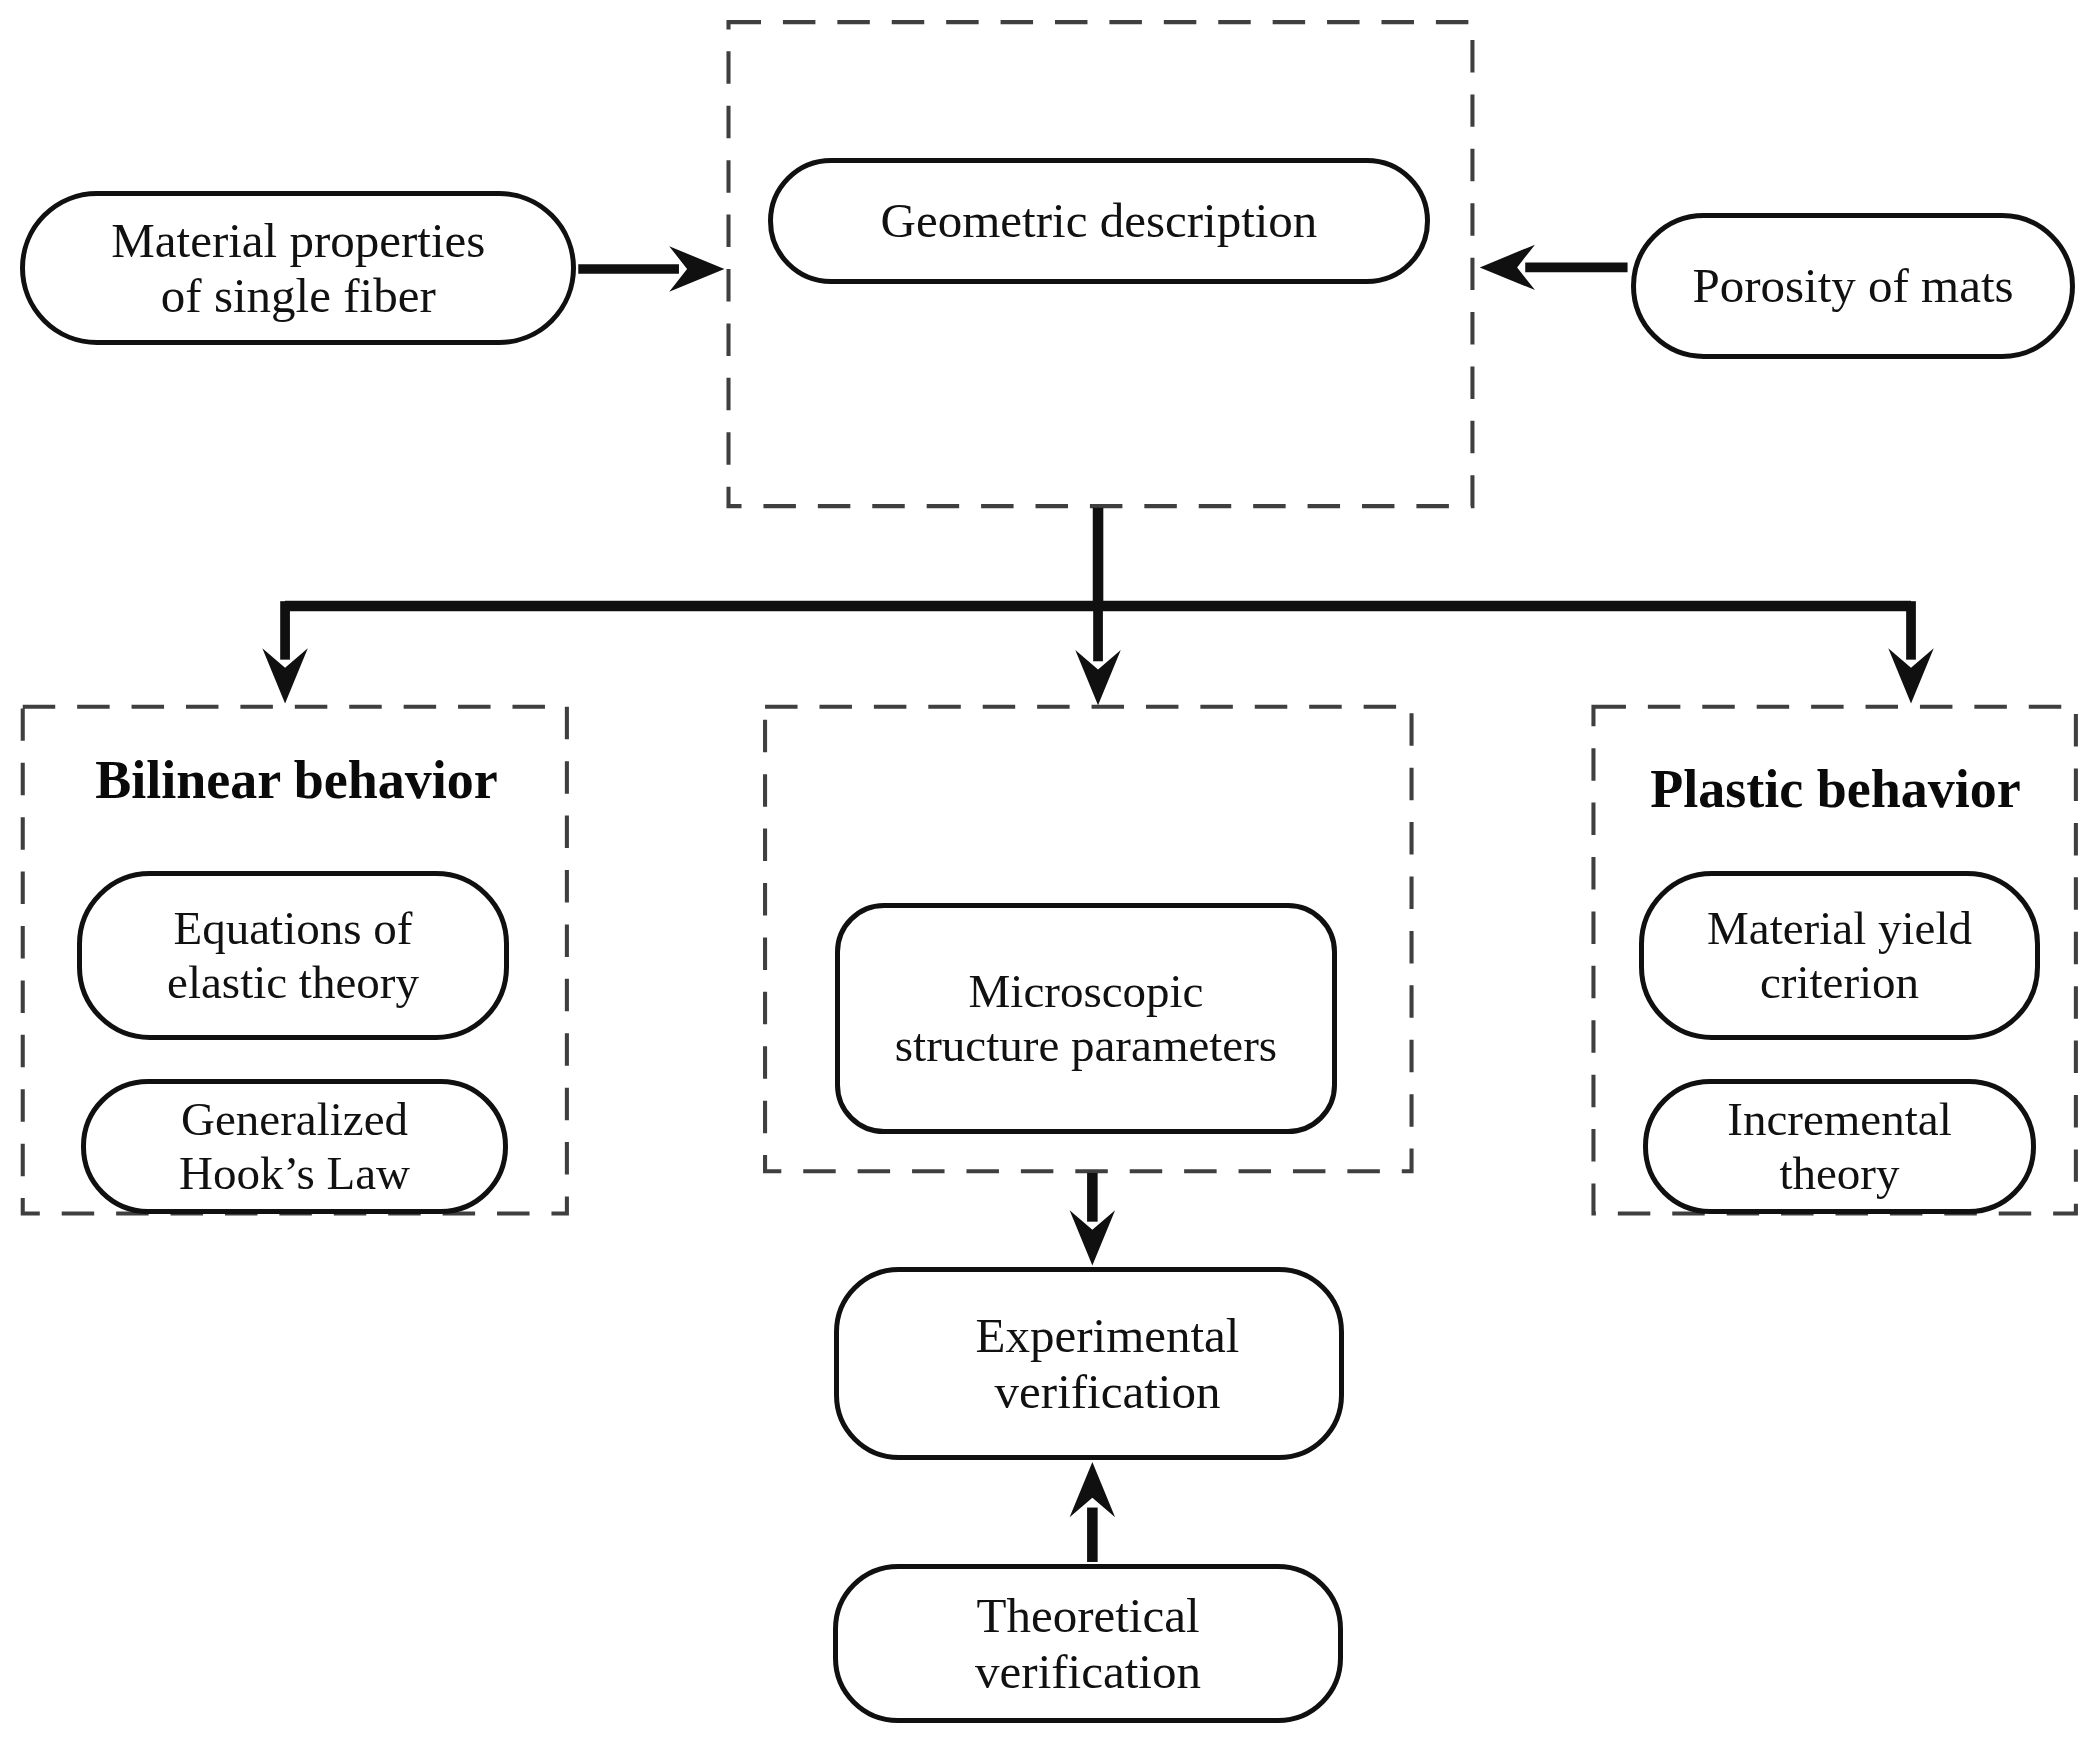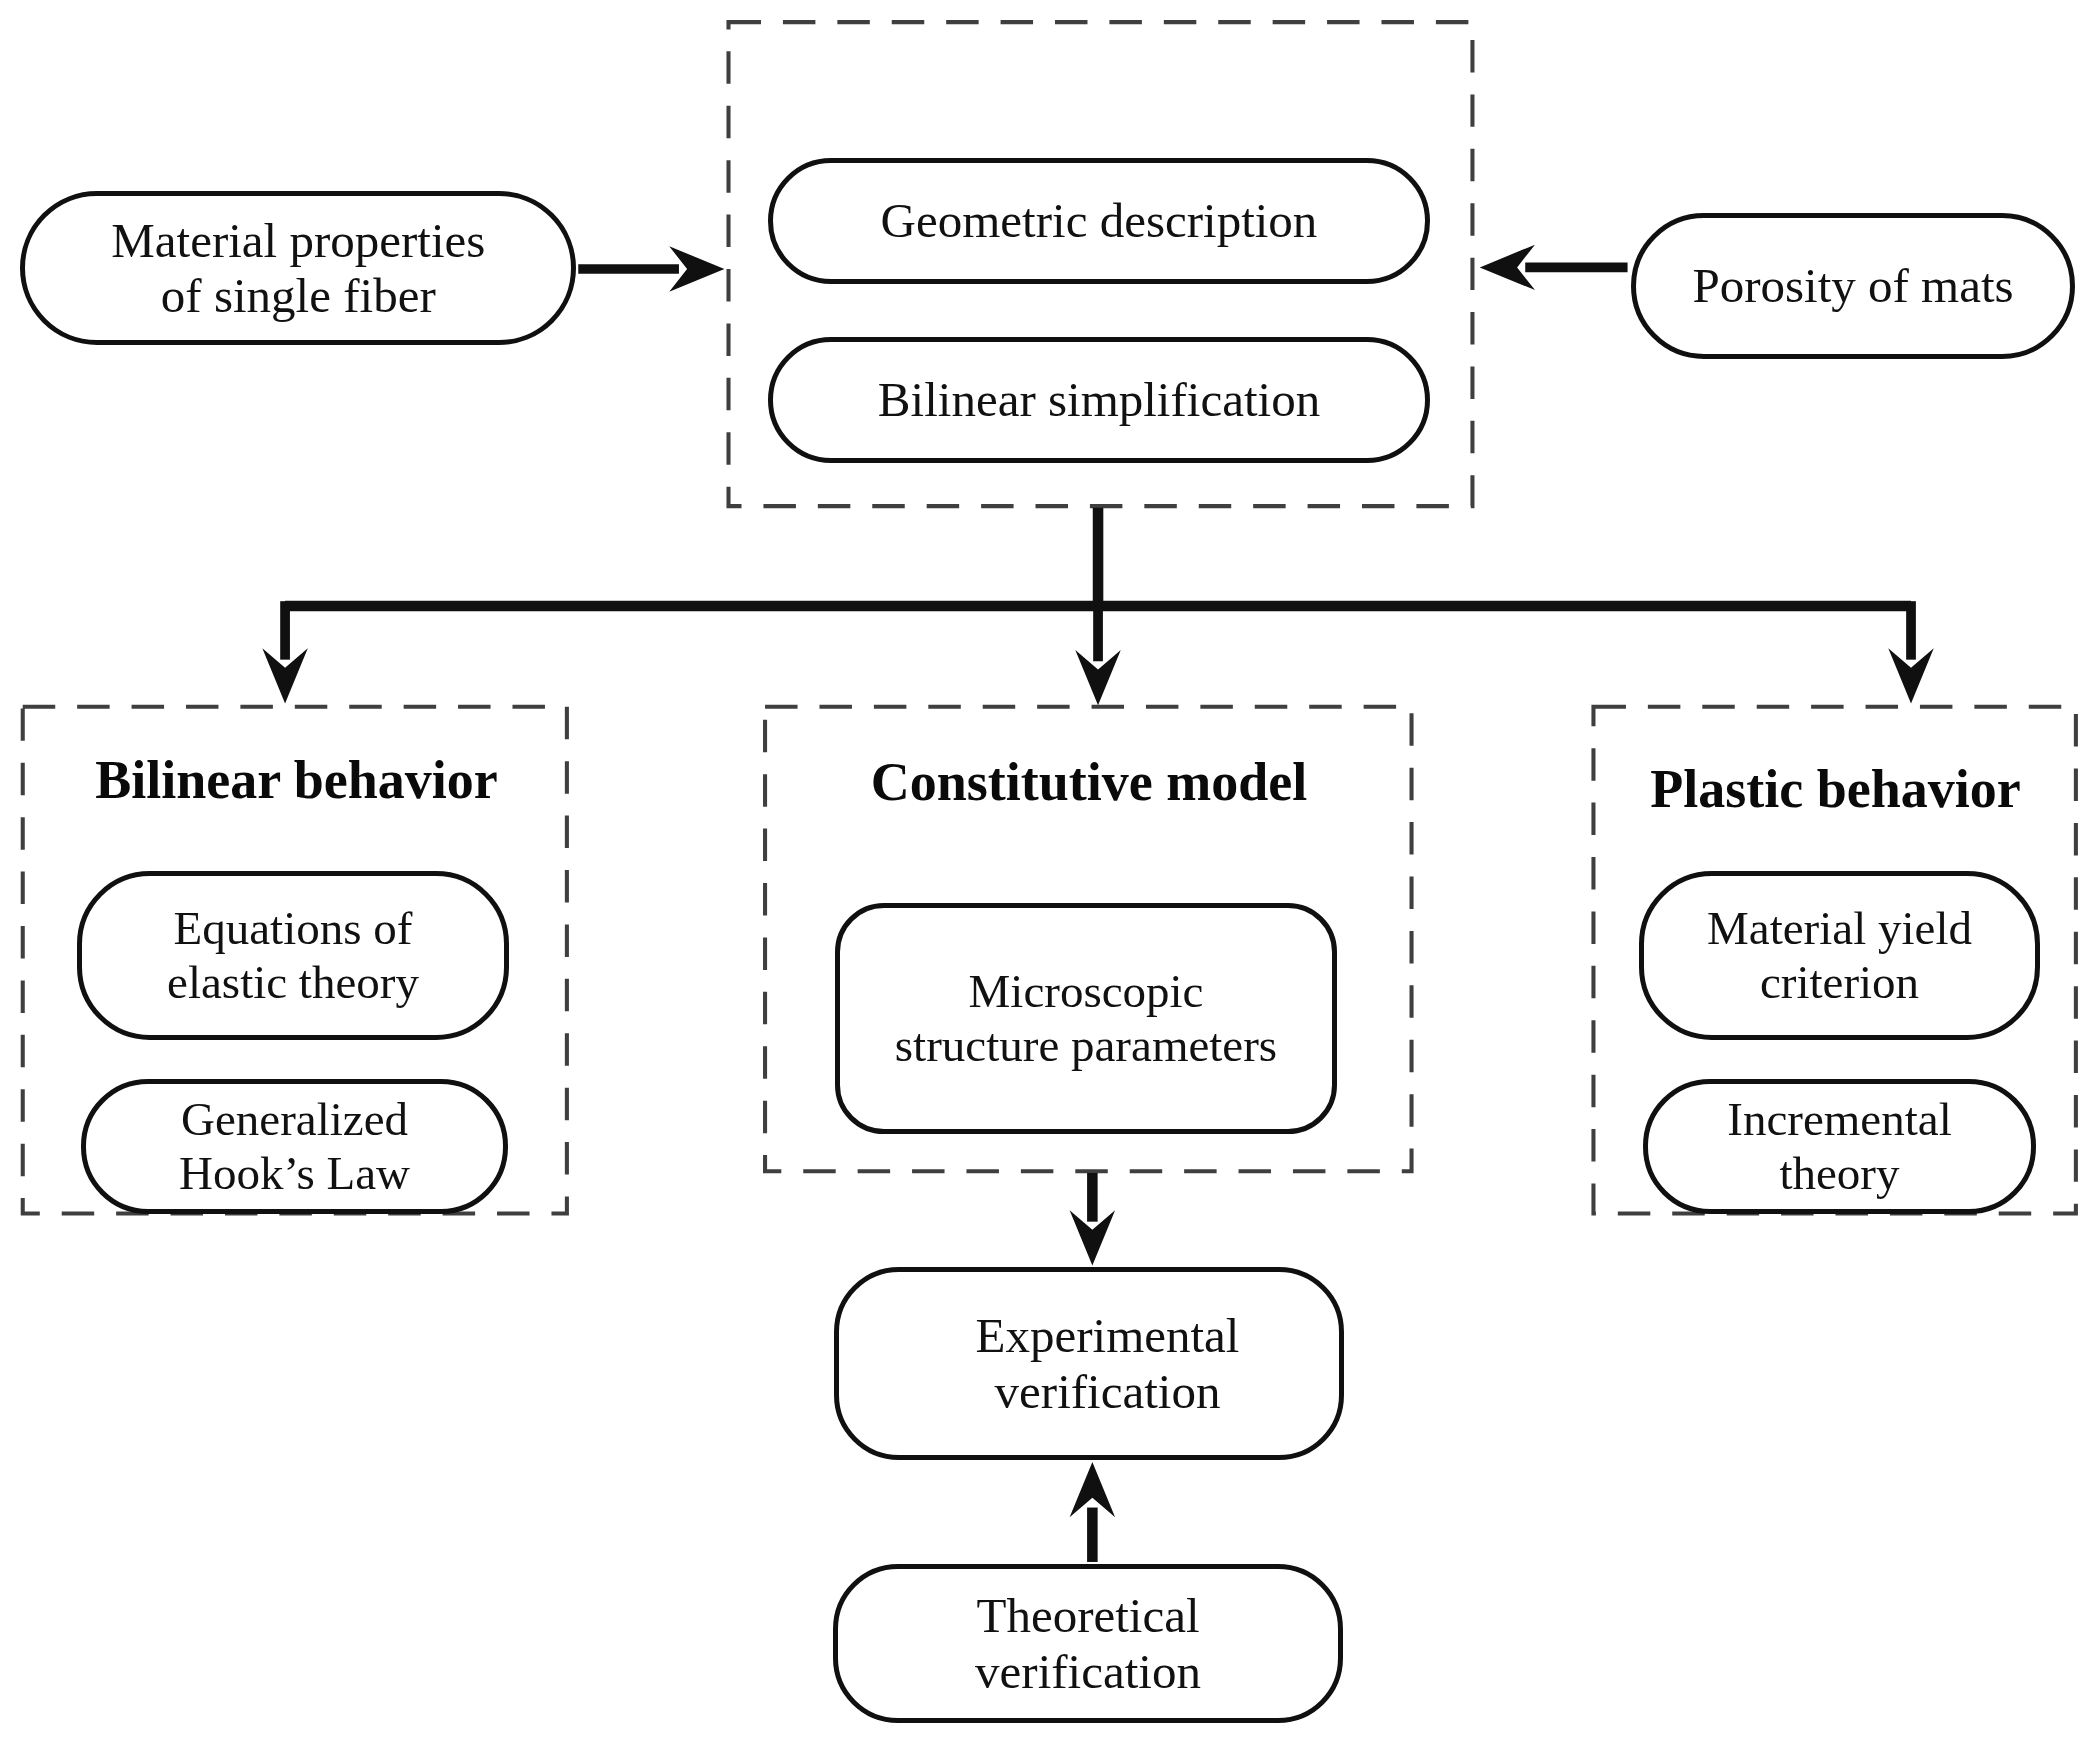--- a/index.html
+++ b/index.html
@@ -78,36 +78,34 @@
     <line x1="1345" y1="1444" x2="1345" y2="1504" stroke="#101010" stroke-width="13"></line>
     <polygon points="1345,1558 1317,1490 1345,1514 1373,1490" fill="#101010"></polygon>
 
     <line x1="1345" y1="1923" x2="1345" y2="1856" stroke="#101010" stroke-width="13"></line>
     <polygon points="1345,1800 1317,1868 1345,1844 1373,1868" fill="#101010"></polygon>
   </svg>
 
 
   <div class="node" style="left:768px; top:158px; width:662px; height:126px; border-radius:63px;">Geometric description</div>
 
-  <div class="node" style="left:768px; top:337px; width:662px; height:126px; border-radius:63px;">Bilinear simplification</div>
 
   <div class="node" style="left:20.3px; top:191px; width:556px; height:154px; border-radius:77px;">Material properties
 of single fiber</div>
 
   <div class="node" style="left:1631px; top:195px; width:444px; height:146px; border-radius:73px;margin-top:18px;">Porosity of mats</div>
 
   <div class="group-title" style="left:32.5px; top:749px; width:528px;">Bilinear behavior</div>
 
   <div class="node" style="left:77px; top:871px; width:432px; height:169px; border-radius:73px; font-size:47px;">Equations of
 elastic theory</div>
 
   <div class="node" style="left:81px; top:1079px; width:427px; height:135px; border-radius:67px; font-size:47px;">Generalized
 Hook’s Law</div>
 
-  <div class="group-title" style="left:772px; top:751px; width:634px;">Constitutive model</div>
 
   <div class="node" style="left:835px; top:903px; width:502px; height:231px; border-radius:49px; font-size:47px;">Microscopic
 structure parameters</div>
 
   <div class="group-title" style="left:1599px; top:758px; width:473px;font-family:Liberation Serif, serif;">Plastic behavior</div>
 
   <div class="node" style="left:1639px; top:871px; width:401px; height:169px; border-radius:73px; font-size:47px;">Material yield
 criterion</div>
 
   <div class="node" style="left:1643px; top:1079px; width:393px; height:135px; border-radius:67px; font-size:47px;">Incremental

